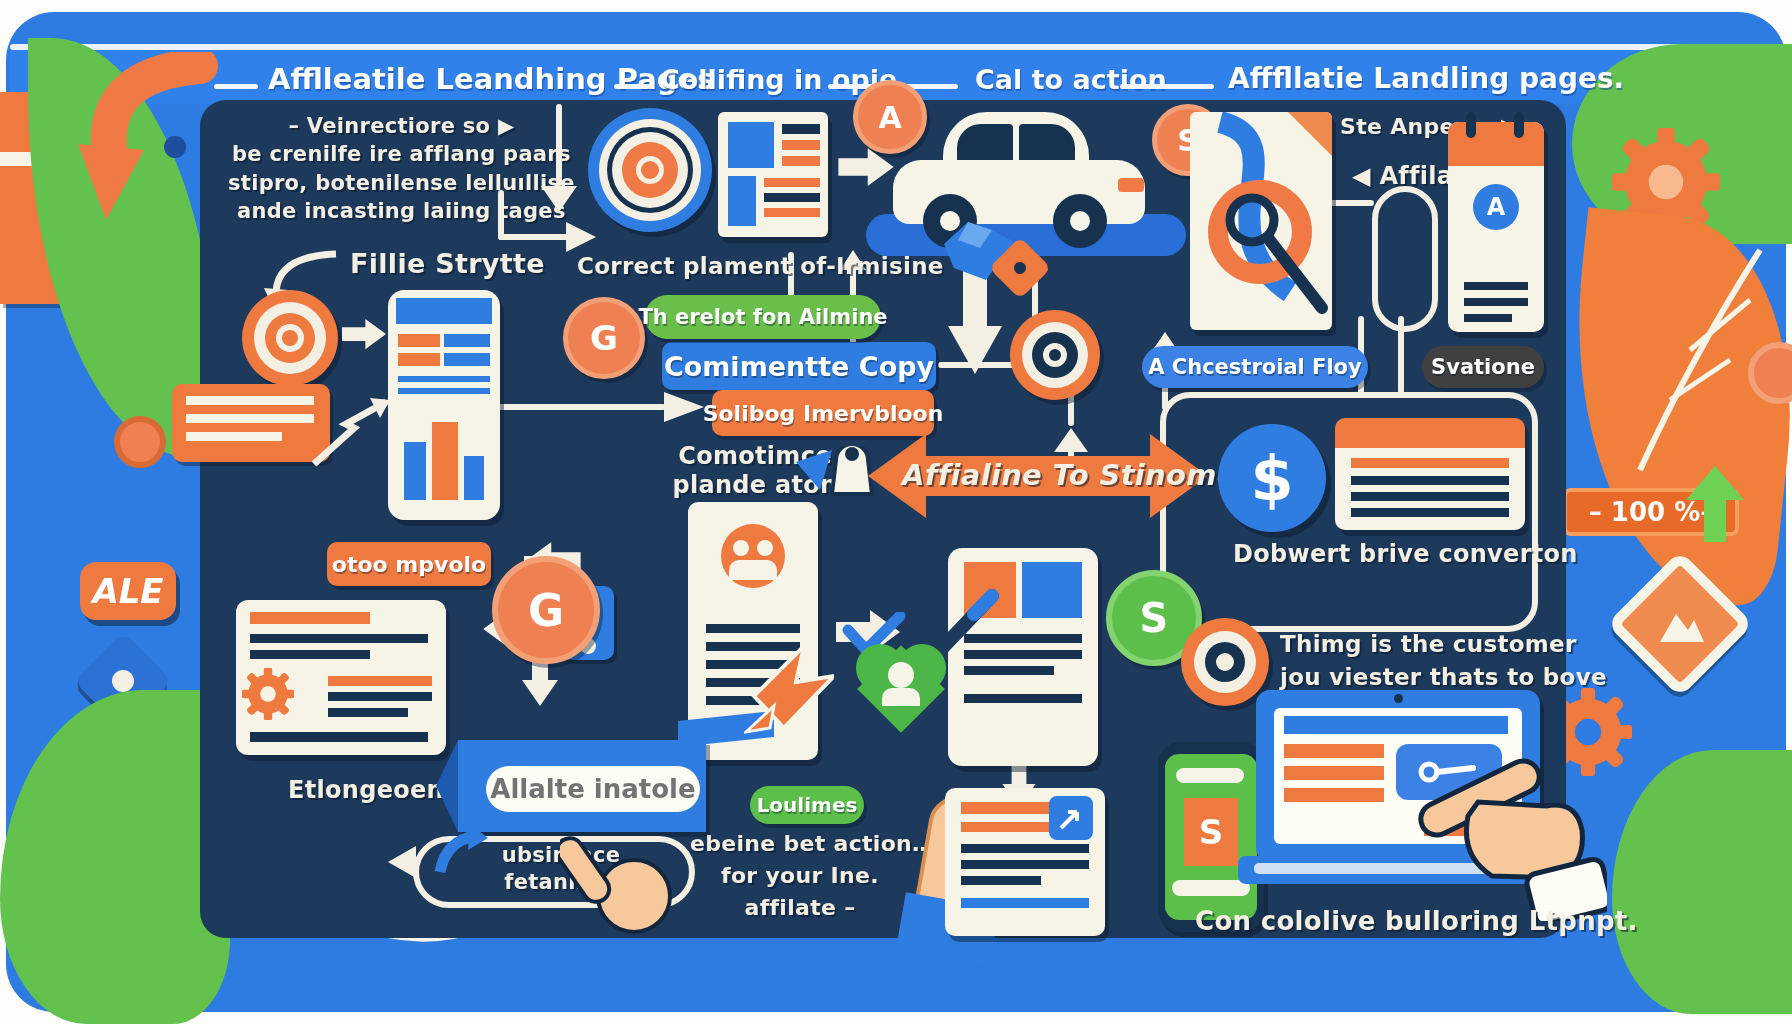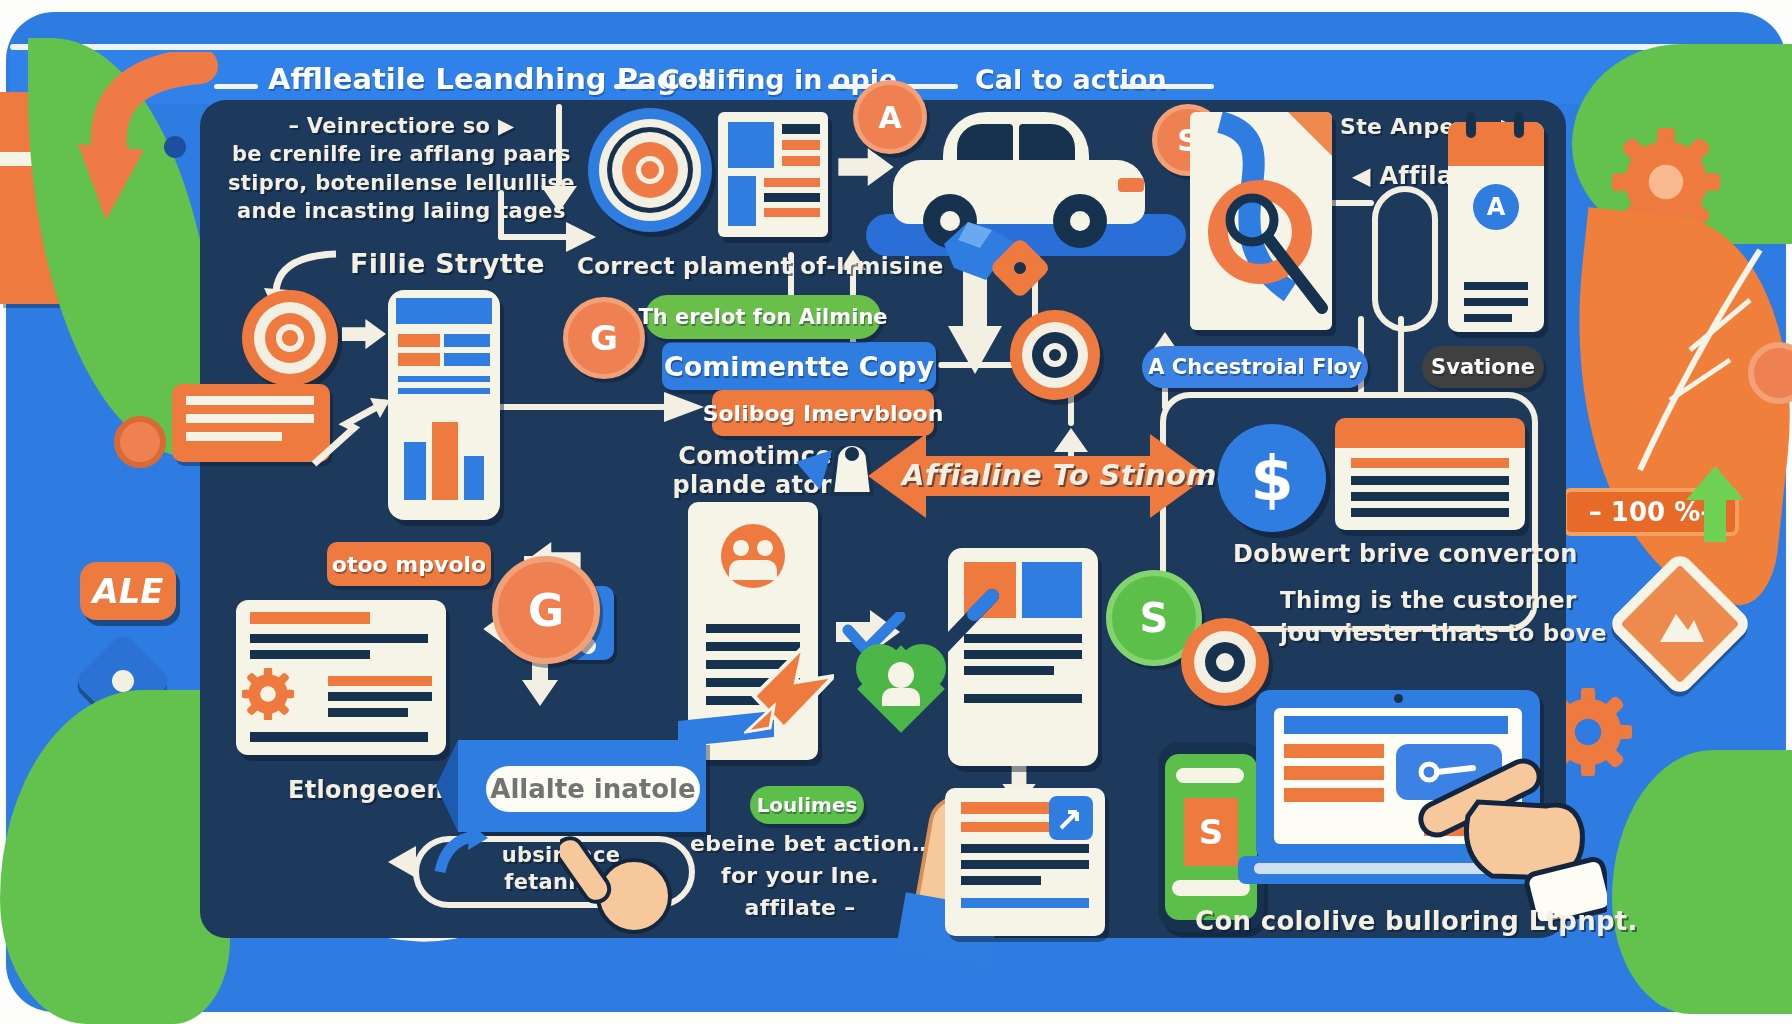--- a/index.html
+++ b/index.html
@@ -109,20 +109,21 @@
   </svg>
   <div class="abs" style="left:1612px;top:750px;width:180px;height:264px;background:#63c24d;border-radius:90% 0 0 70%;"></div>
 
   <div class="dash" style="left:214px;top:84px;width:44px;"></div>
   <div class="ht" style="left:268px;top:62px;font-size:29px;">Afflleatile Leandhing Pages</div>
   <div class="dash" style="left:614px;top:84px;width:36px;"></div>
   <div class="ht" style="left:660px;top:64px;font-size:27px;">Collifing in opie</div>
   <div class="dash" style="left:828px;top:84px;width:130px;"></div>
   <div class="ht" style="left:975px;top:64px;font-size:27px;">Cal to action</div>
   <div class="dash" style="left:1120px;top:84px;width:94px;"></div>
+  <div class="ht" style="left:1228px;top:62px;font-size:28px;">Afffllatie Landling pages.</div>
 
   <div class="panel"></div>
 
   <div class="t" style="left:228px;top:112px;font-size:21px;line-height:1.35;text-align:center;">
     <span style="display:block">– Veinrectiore so ▶</span>
     <span style="display:block">be crenilfe ire afflang paars</span>
     <span style="display:block">stipro, botenilense lelluıllise</span>
     <span style="display:block">ande incasting laiing tages</span>
   </div>
 
@@ -340,21 +341,21 @@
       linear-gradient(#fdfdf6,#fdfdf6) 110px 10px/62px 10px no-repeat,
       linear-gradient(#ee7a3f,#ee7a3f) 16px 40px/158px 10px no-repeat,
       linear-gradient(#16324f,#16324f) 16px 58px/158px 9px no-repeat,
       linear-gradient(#16324f,#16324f) 16px 74px/158px 9px no-repeat,
       linear-gradient(#16324f,#16324f) 16px 90px/158px 9px no-repeat,#f6f3e7;"></div>
   <div class="coin" style="left:1218px;top:424px;width:108px;height:108px;background:#2f7de0;font-size:62px;box-shadow:5px 6px 0 rgba(10,24,44,.5);">
       <span>$</span>
     </div>
   <div class="t" style="left:1233px;top:540px;font-size:24px;">Dobwert brive converton</div>
 
-  <div class="t" style="left:1280px;top:584px;font-size:23px;text-align:center;width:280px;line-height:1.45;">
+  <div class="t" style="left:1280px;top:628px;font-size:23px;text-align:center;width:280px;line-height:1.45;">
     <span style="display:block">Thimg is the customer</span>
     <span style="display:block">jou viester thats to bove</span>
   </div>
 
   <div class="banner" style="left:327px;top:542px;width:164px;height:44px;background:#ee7a3f;border-radius:10px;font-size:22px;">
       <span>otoo mpvolo</span>
     </div>
 
   <div class="abs" style="left:562px;top:586px;width:52px;height:74px;background:#2f7de0;border-radius:10px;box-shadow:3px 4px 0 rgba(10,24,44,.45);">
     <div class="c" style="left:18px;top:52px;width:16px;height:16px;background:#f6f3e7;"></div>

